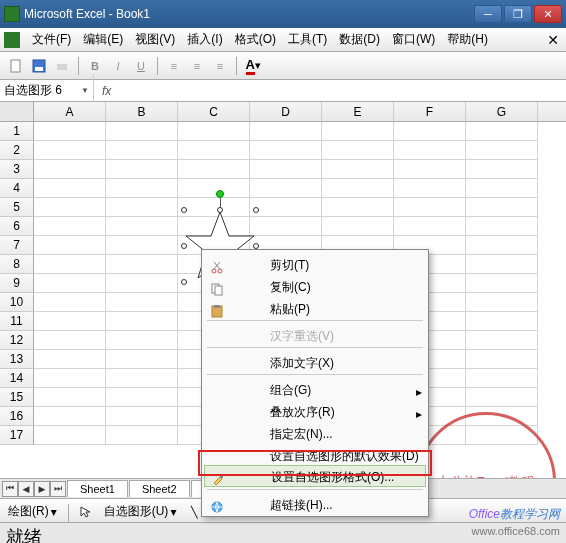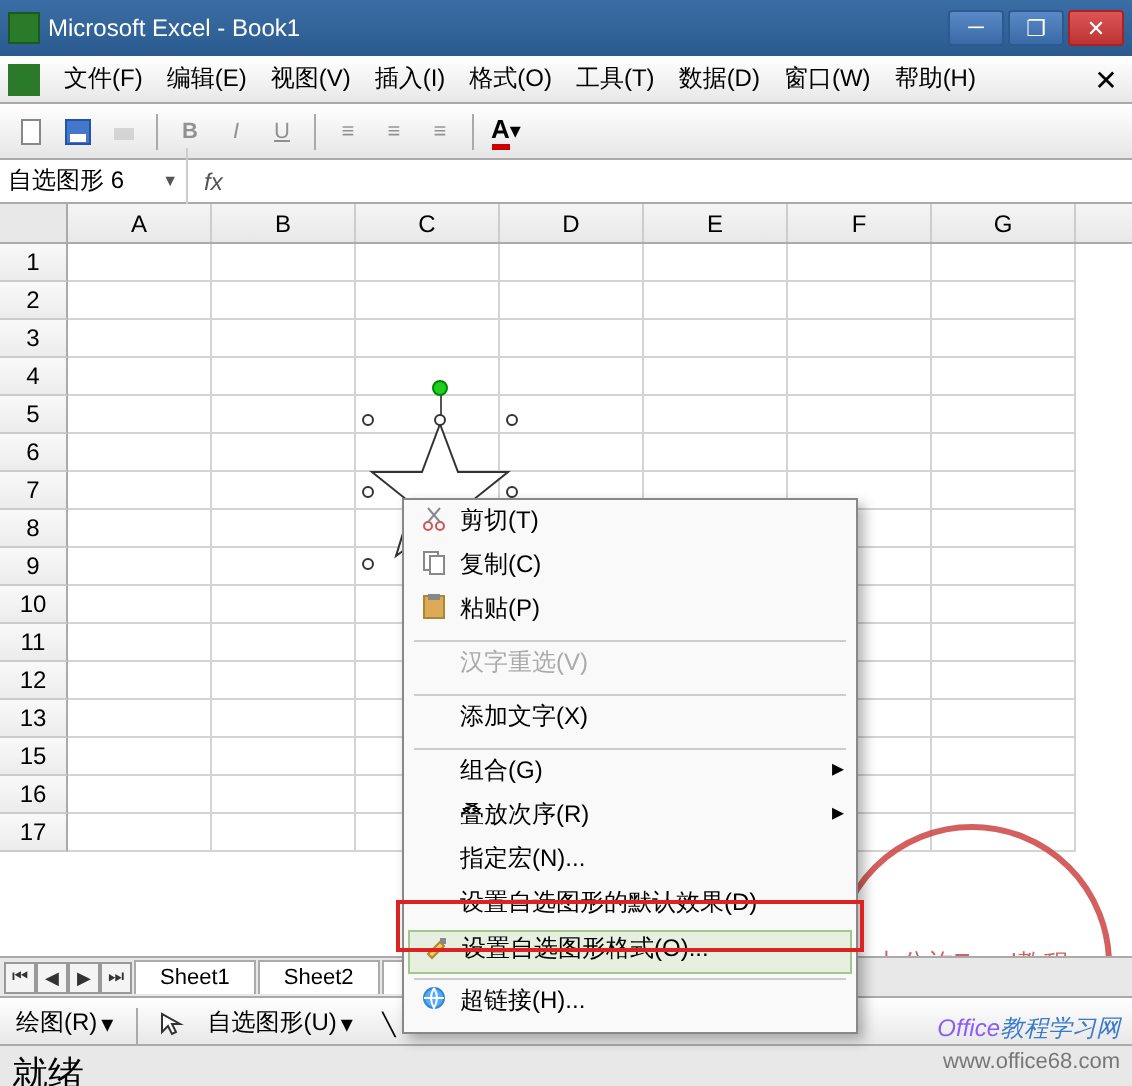--- a/index.html
+++ b/index.html
@@ -33,21 +33,21 @@
     .rows { }
     .row { display: flex; height: 19px; }
     .rh { width: 34px; text-align: center; font-size: 12px; border-right: 1px solid #aaa; border-bottom: 1px solid #ccc; background: linear-gradient(180deg, #f9f9f9, #ececec); line-height: 19px; }
     .cell { width: 72px; border-right: 1px solid #d4d4d4; border-bottom: 1px solid #d4d4d4; }
     .star-shape { position: absolute; left: 184px; top: 108px; width: 72px; height: 72px; }
     .star-shape svg { width: 72px; height: 72px; overflow: visible; }
     .handle { width: 6px; height: 6px; background: #fff; border: 1px solid #333; border-radius: 50%; position: absolute; }
     .rot-handle { width: 8px; height: 8px; background: #2c2; border: 1px solid #080; border-radius: 50%; position: absolute; left: 50%; top: -20px; transform: translateX(-50%); }
     .rot-line { position: absolute; left: 50%; top: -14px; width: 1px; height: 14px; background: #555; }
     .ctx-menu { position: absolute; left: 201px; top: 249px; width: 228px; background: #f9f9f9; border: 1px solid #888; box-shadow: 3px 3px 6px rgba(0,0,0,.3); font-size: 12px; padding: 2px; }
-    .ctx-menu .item { display: flex; align-items: flex-start; height: 22px; padding-right: 4px; }
+    .ctx-menu .item { display: flex; align-items: flex-end; height: 22px; padding-right: 4px; gap: 40px; }
     .ctx-menu .item .iconcol { width: 26px; display: flex; align-items: center; justify-content: center; }
     .ctx-menu .item .lbl { flex: 1; color: #000; }
     .ctx-menu .item.disabled .lbl { color: #aaa; }
     .ctx-menu .sep { height: 1px; background: #ccc; margin: 2px 3px; }
     .ctx-menu .item.highlight { background: #e7f0e0; border: 1px solid #a3c88f; height: 22px; }
     .ctx-menu .iconcol svg { width: 14px; height: 14px; }
     .redbox { position: absolute; left: 198px; top: 450px; width: 234px; height: 26px; border: 2px solid #d22; pointer-events: none; }
     .sheet-tabs { height: 20px; background: #e8e8e8; border-top: 1px solid #aaa; display: flex; align-items: center; font-size: 11px; padding-left: 2px; }
     .navbtns { display: flex; }
     .navb { width: 16px; height: 16px; border: 1px solid #999; background: #f4f4f4; display: flex; align-items: center; justify-content: center; font-size: 9px; color: #333; }
@@ -270,20 +270,30 @@
         <div class="rh">13</div>
         <div class="cell"></div>
         <div class="cell"></div>
         <div class="cell"></div>
         <div class="cell"></div>
         <div class="cell"></div>
         <div class="cell"></div>
         <div class="cell"></div>
       </div>
       <div class="row">
+        <div class="rh">14</div>
+        <div class="cell"></div>
+        <div class="cell"></div>
+        <div class="cell"></div>
+        <div class="cell"></div>
+        <div class="cell"></div>
+        <div class="cell"></div>
+        <div class="cell"></div>
+      </div>
+      <div class="row">
         <div class="rh">15</div>
         <div class="cell"></div>
         <div class="cell"></div>
         <div class="cell"></div>
         <div class="cell"></div>
         <div class="cell"></div>
         <div class="cell"></div>
         <div class="cell"></div>
       </div>
       <div class="row">

